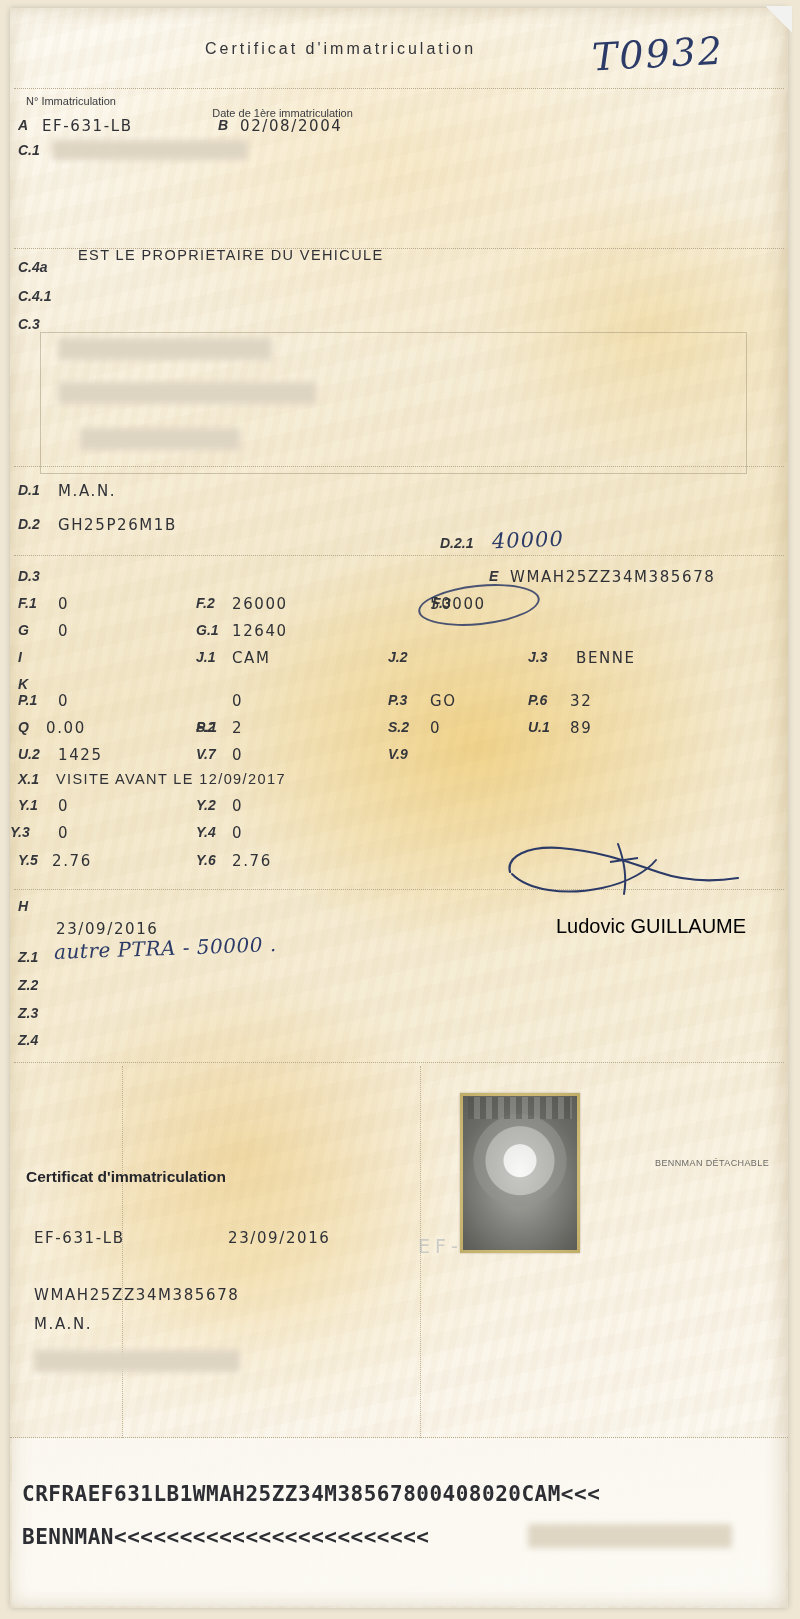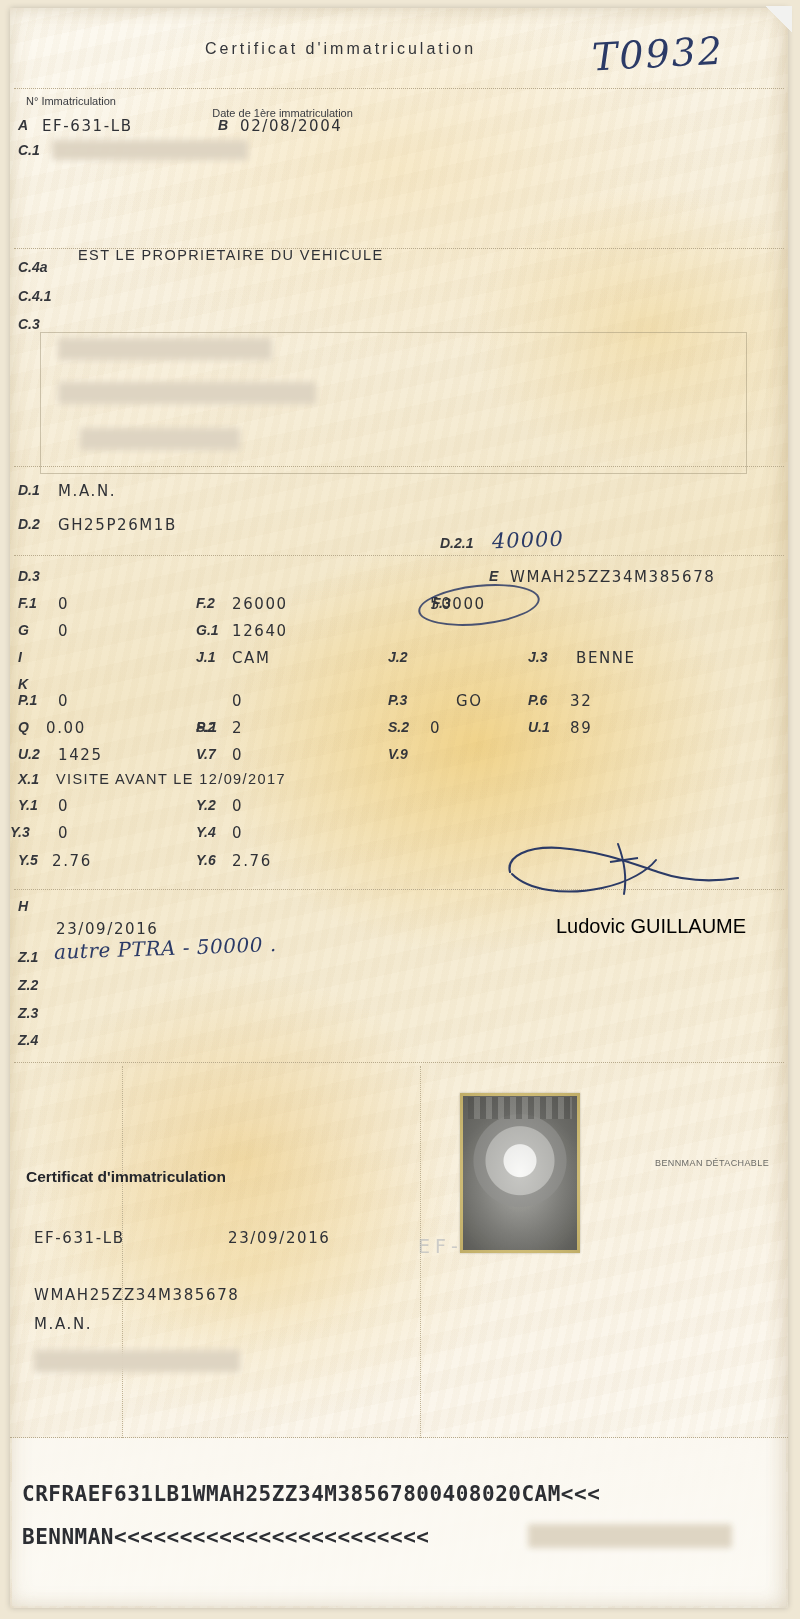--- a/index.html
+++ b/index.html
@@ -292,21 +292,21 @@
   <div class="t code" style="left:528px; top:649px;">J.3</div>
   <div class="t mono" style="left:576px; top:649px;">BENNE</div>
 
   <div class="t code" style="left:18px; top:676px;">K</div>
 
   <div class="t code" style="left:18px; top:692px;">P.1</div>
   <div class="t mono" style="left:58px; top:692px;">0</div>
   <div class="t code" style="left:196px; top:692px;margin-top:27px;">P.2</div>
   <div class="t mono" style="left:232px; top:692px;">0</div>
   <div class="t code" style="left:388px; top:692px;">P.3</div>
-  <div class="t mono" style="left:456px; top:692px;text-align:center;">GO</div>
+  <div class="t mono" style="left:430px; top:692px;text-align:center;">GO</div>
   <div class="t code" style="left:528px; top:692px;">P.6</div>
   <div class="t mono" style="left:570px; top:692px;">32</div>
 
   <div class="t code" style="left:18px; top:719px;">Q</div>
   <div class="t mono" style="left:46px; top:719px;">0.00</div>
   <div class="t code" style="left:196px; top:719px;">S.1</div>
   <div class="t mono" style="left:232px; top:719px;">2</div>
   <div class="t code" style="left:388px; top:719px;">S.2</div>
   <div class="t mono" style="left:430px; top:719px;">0</div>
   <div class="t code" style="left:528px; top:719px;">U.1</div>

